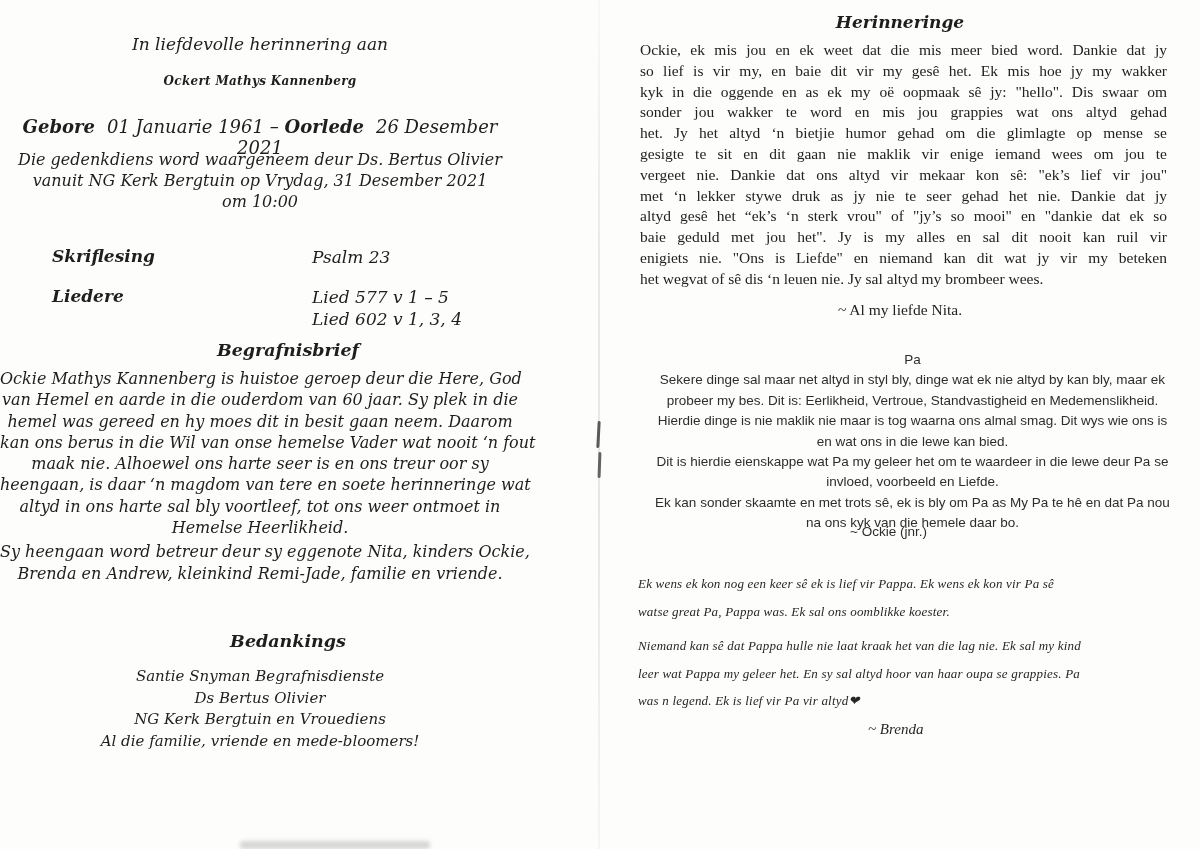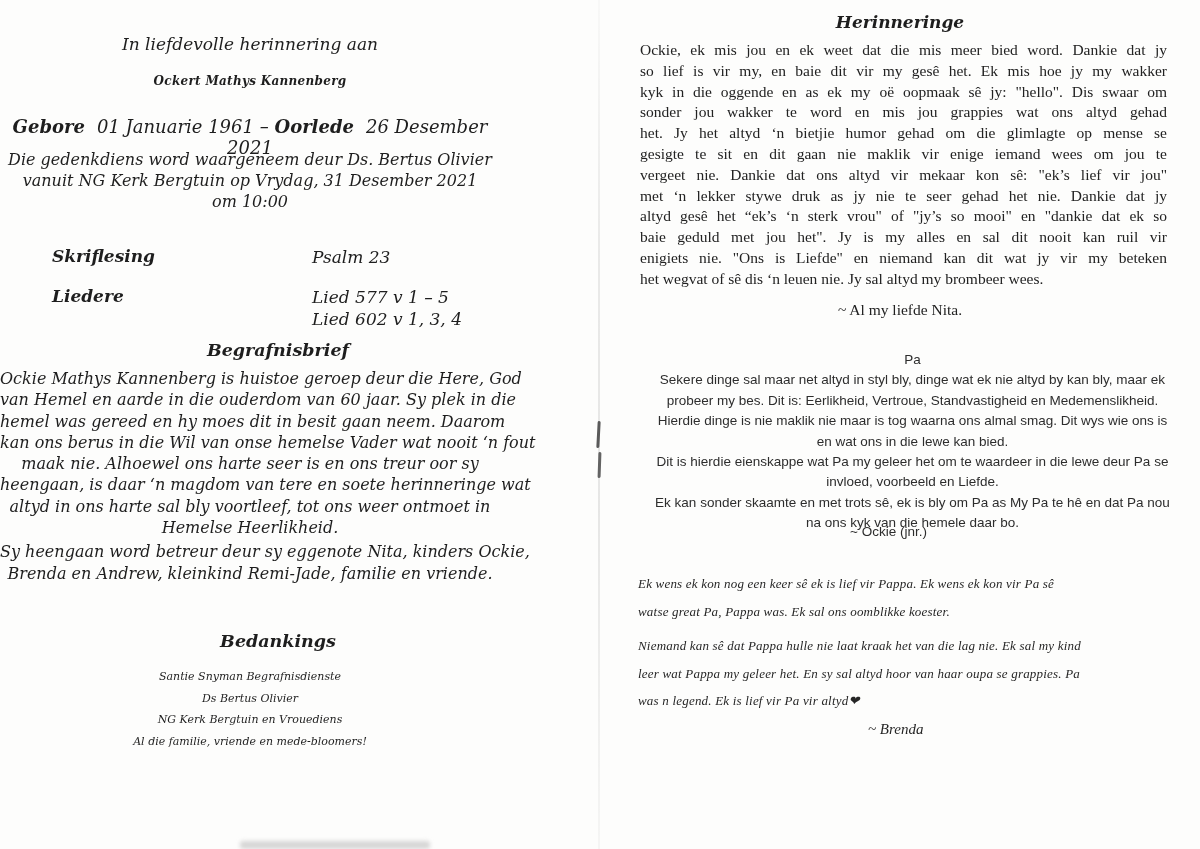--- a/index.html
+++ b/index.html
@@ -2,41 +2,41 @@
 <html><head>
 <meta charset="utf-8">
 <style>
   html,body{margin:0;padding:0;background:#ffffff;}
   .canvas{
     position:relative;width:1200px;height:849px;background:#fdfdfc;
     color:#1e1e1e;overflow:hidden;
     font-family:"DejaVu Serif",serif;
   }
   .page{position:absolute;top:0;height:100%;}
-  .page-left{left:0;width:500px;}
+  .page-left{left:0;width:500px;padding-left:20px;}
   .page-right{left:600px;width:600px;}
   .abs{position:absolute;}
   .ctr{left:0;width:100%;text-align:center;}
   .it{font-style:italic;}
   .b{font-weight:bold;}
   
   .intro{top:34px;font-size:17px;}
   .name{top:74px;font-size:12px;letter-spacing:.3px;}
   .bornline{top:116px;font-size:18px;}
   .bornline .lbl{font-weight:bold;}
   .bornline .sp{display:inline-block;width:12px;}
   .service{top:149px;font-size:16px;line-height:21px;}
   .prow-label{left:52px;font-size:17px;font-weight:bold;font-style:italic;}
   .prow-val{left:312px;font-size:17px;font-style:italic;line-height:21.5px;}
   .h-left{font-size:17.5px;font-weight:bold;font-style:italic;margin-left:28px;}
   .letter{top:368px;font-size:16px;line-height:21.3px;font-style:italic;}
   .letter div{white-space:nowrap;}
   .mourners{top:541px;font-size:16px;line-height:21.5px;font-style:italic;}
   .mourners div{white-space:nowrap;}
-  .thanks{top:666px;font-size:11px;line-height:21.5px;font-style:italic;}
+  .thanks{top:666px;font-size:15px;line-height:21.5px;font-style:italic;}
   
   .h-right{top:12px;font-size:17px;font-weight:bold;font-style:italic;}
   .nita{top:40px;left:40px;width:527px;font-family:"Liberation Serif",serif;
         font-size:15.5px;line-height:20.8px;color:#222;}
   .nita div{text-align:justify;text-align-last:justify;}
   .nita div.last{text-align-last:left;}
   .sig-nita{top:301px;font-family:"Liberation Serif",serif;font-size:15.5px;color:#222;}
   .pa{top:350px;left:40px;width:545px;font-family:"Liberation Sans",sans-serif;
       font-size:13.5px;line-height:20.4px;color:#2d2d2d;}
   .pa div{white-space:nowrap;text-align:center;}

